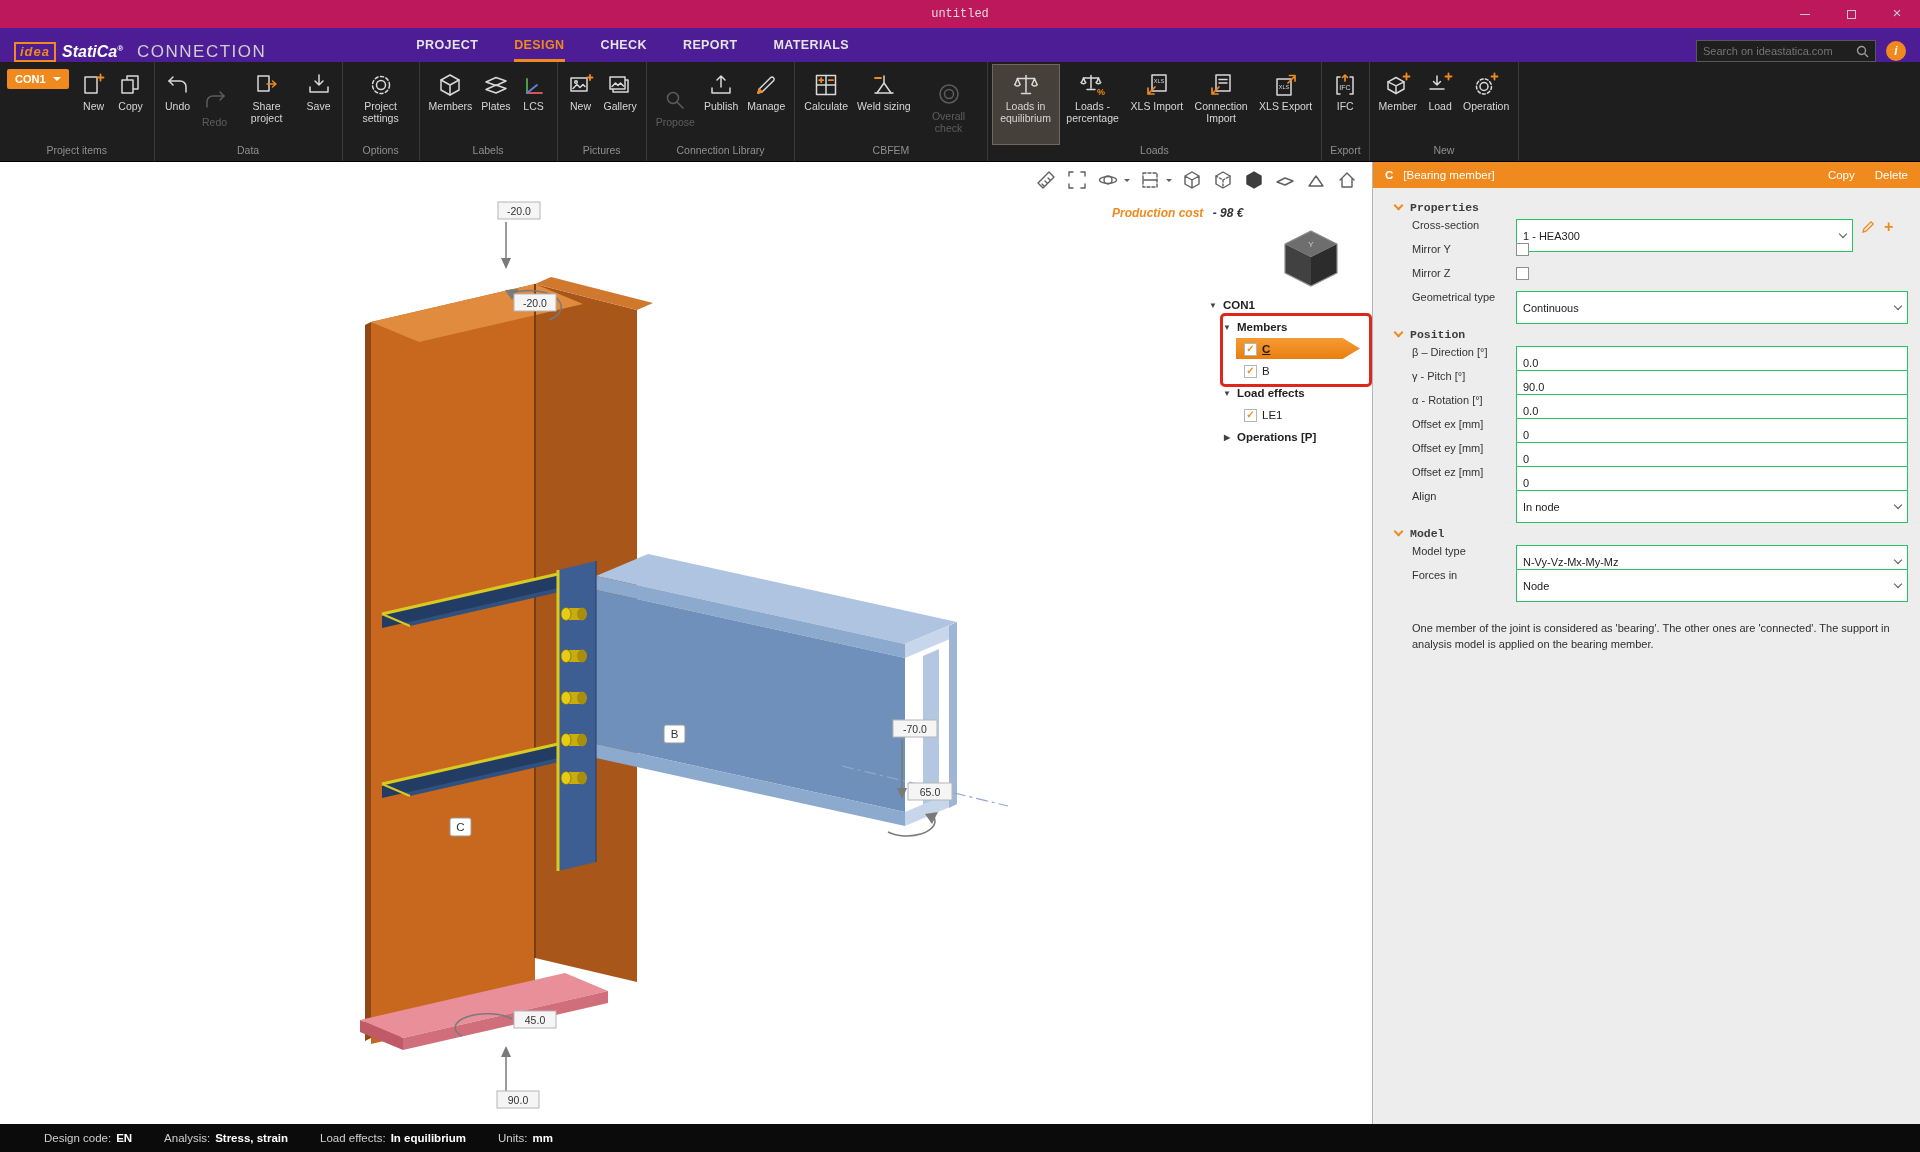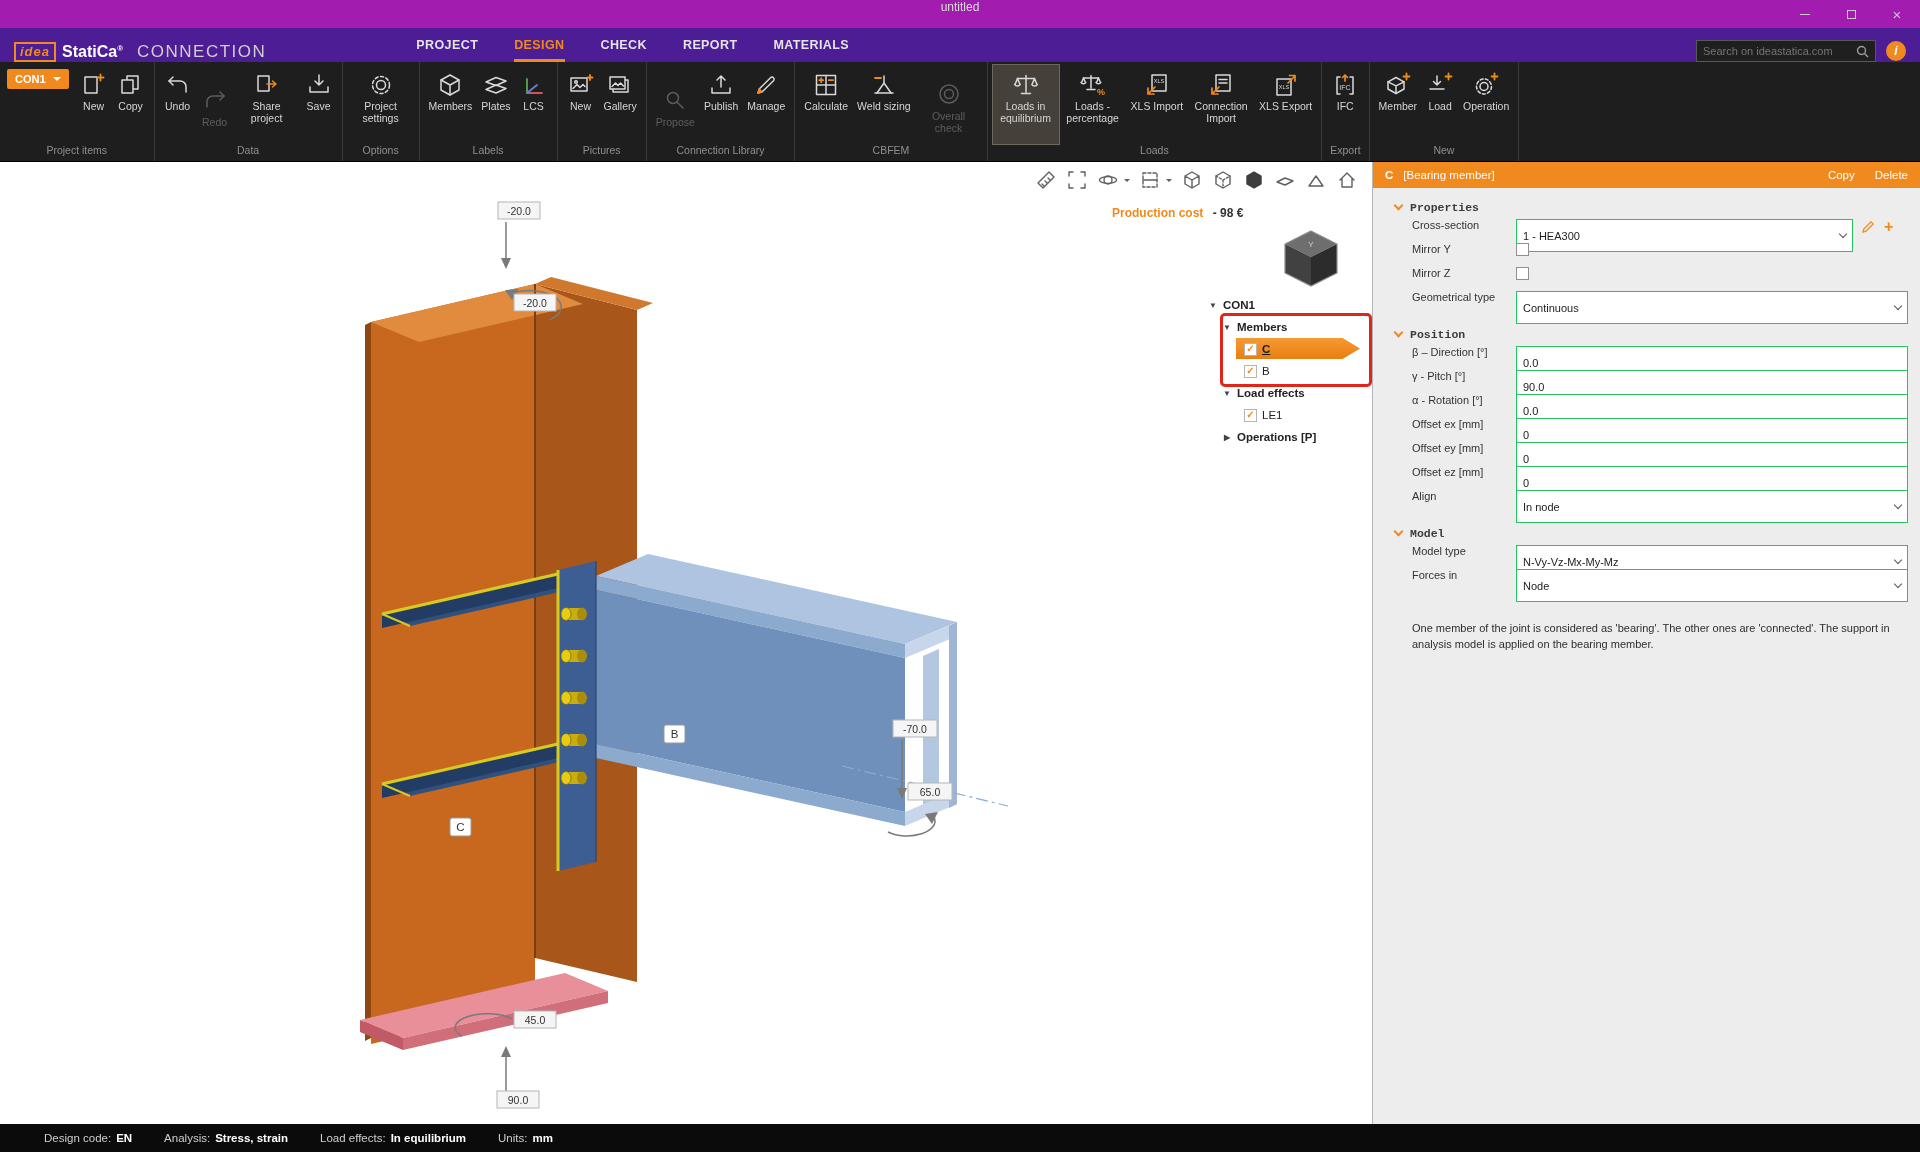--- a/index.html
+++ b/index.html
@@ -1,34 +1,34 @@
 <!DOCTYPE html>
 <html><head>
 <meta charset="utf-8">
 <style>
   * { box-sizing: border-box; margin: 0; padding: 0; }
   html,body { width:1920px; height:1152px; overflow:hidden; background:#000;
     font-family:"Liberation Sans", sans-serif; }
   .app { position:relative; width:1920px; height:1152px; display:flex; flex-direction:column; }
 
   
-  .titlebar { height:28px; background:#a21caf; color:#ddd; position:relative;
-    display:flex; justify-content:center; font-size:12px; flex:0 0 auto; }
+  .titlebar { height:28px; background:#be185d; color:#ddd; position:relative;
+    display:flex; align-items:center; justify-content:center; font-size:12px; flex:0 0 auto;font-family:Liberation Mono, monospace; }
   .win-controls { position:absolute; right:0; top:0; height:28px; display:flex; }
   .win-btn { width:46px; height:28px; display:flex; align-items:center; justify-content:center; color:#c8c8c8; }
   .min-glyph { width:10px; border-top:1.5px solid #c8c8c8; display:inline-block; }
   .max-glyph { width:9px; height:9px; border:1.2px solid #c8c8c8; display:inline-block; }
   .close-glyph { font-size:15px; line-height:1; }
 
   
   .menubar { height:34px; background:#4c1d95; display:flex; align-items:flex-end; padding:0 14px; flex:0 0 auto; }
   .logo { display:flex; align-items:center; gap:6px; }
   .logo-idea { color:#F08A1E; border:2px solid #F08A1E; font-weight:bold; font-style:italic;
     font-size:13px; padding:0 4px 1px; letter-spacing:1px; }
-  .logo-statica { color:#fff; font-weight:bold; font-size:16px; }
+  .logo-statica { color:#fff; font-weight:bold; font-style:italic; font-size:16px; }
   .logo-reg { color:#fff; font-size:8px; vertical-align:super; }
   .logo-app { color:#cfcfcf; font-size:17px; letter-spacing:1.5px; margin-left:8px; }
   .tabs { display:flex; gap:36px; margin-left:150px; height:34px; align-items:stretch; }
   .tab { display:flex; align-items:center; color:#e4e4e4; font-size:12.5px; font-weight:bold;
     letter-spacing:.4px; border-bottom:3px solid transparent; padding-top:3px; }
   .tab.active { color:#F08A1E; border-bottom-color:#F08A1E; }
   .menubar-right { margin-left:auto; display:flex; align-items:center; gap:10px; }
   .search { width:180px; height:22px; background:#1f1f1f; border:1px solid #585858;
     display:flex; align-items:center; padding:0 6px; gap:6px; }
   .search input { flex:1; background:transparent; border:none; outline:none; color:#bbb; font-size:11px;
@@ -55,21 +55,21 @@
   
   .workspace { display:flex; flex:1 1 auto; height:962px; }
   .viewport { position:relative; width:1372px; height:962px; background:#ffffff; overflow:hidden; flex:0 0 auto; }
   .scene { position:absolute; left:0; top:0; }
 
   .vp-toolbar { position:absolute; top:7px; right:14px; display:flex; align-items:center; gap:9px; }
   .vp-tool { width:22px; height:22px; display:flex; align-items:center; justify-content:center; }
   .vp-tool svg { stroke:#5f5f5f; stroke-width:1.4; fill:none; stroke-linecap:round; stroke-linejoin:round; }
   .vp-chev { width:0; height:0; border:3.5px solid transparent; border-top-color:#5f5f5f; margin:4px 0 0 -4px; }
 
-  .production-cost { position:absolute; left:1112px; top:44px; font-size:12px; font-weight:bold; }
+  .production-cost { position:absolute; left:1112px; top:44px; font-size:12px; font-weight:bold;font-style:italic; }
   .pc-label { color:#F08A1E; }
   .pc-value { color:#333; margin-left:6px; }
 
   .cube { position:absolute; right:26px; top:62px; }
 
   
   .tree { position:absolute; left:1204px; top:132px; width:170px; font-size:11.5px; color:#222; }
   .trow { height:22px; display:flex; align-items:center; gap:5px; position:relative; }
   .trow.bold { font-weight:bold; }
   .tri { font-size:8px; color:#444; width:10px; text-align:center; flex:0 0 auto; }

